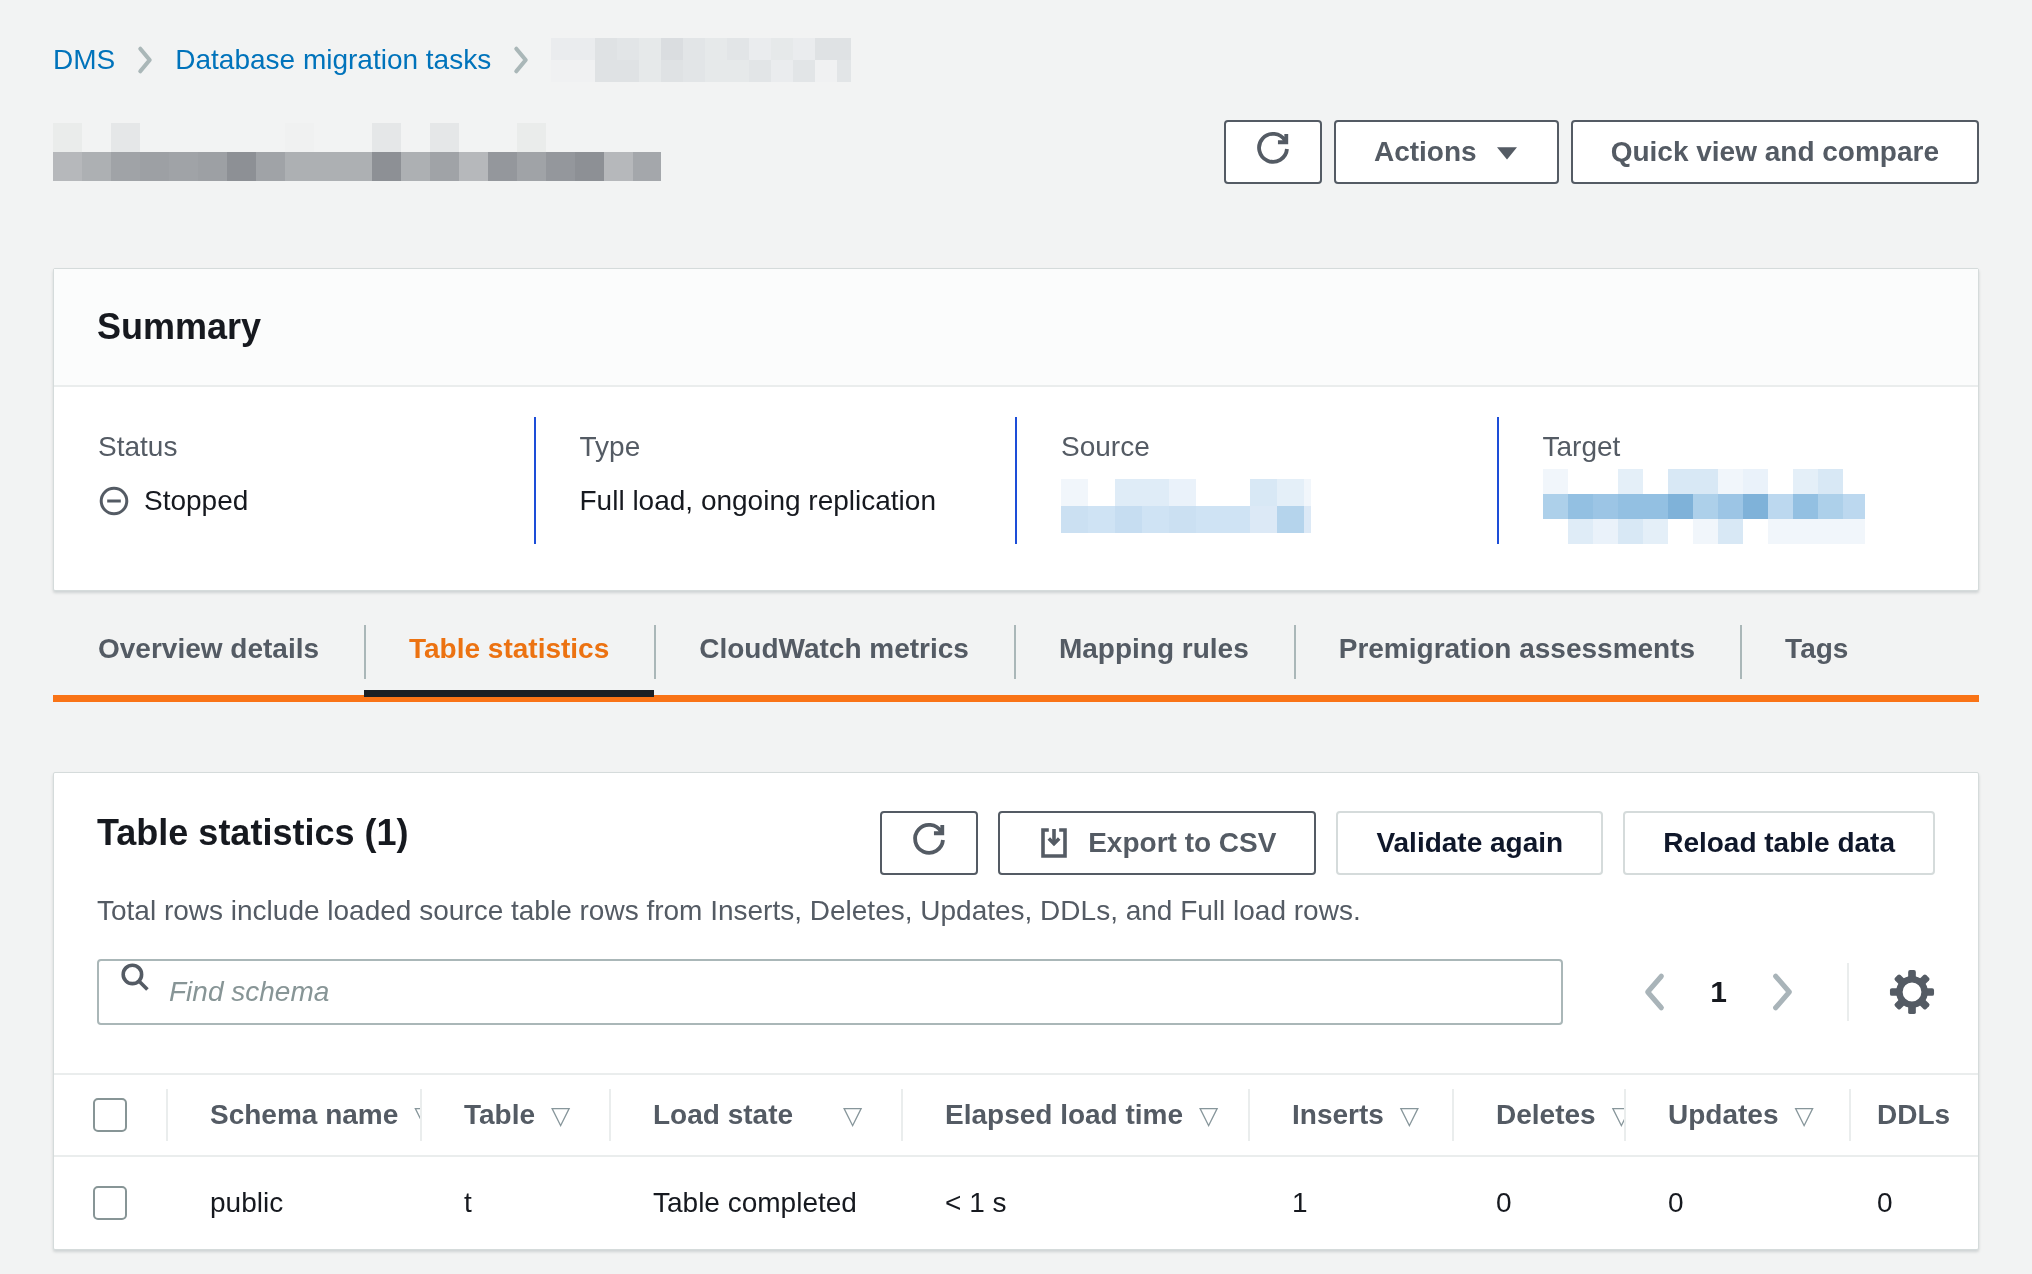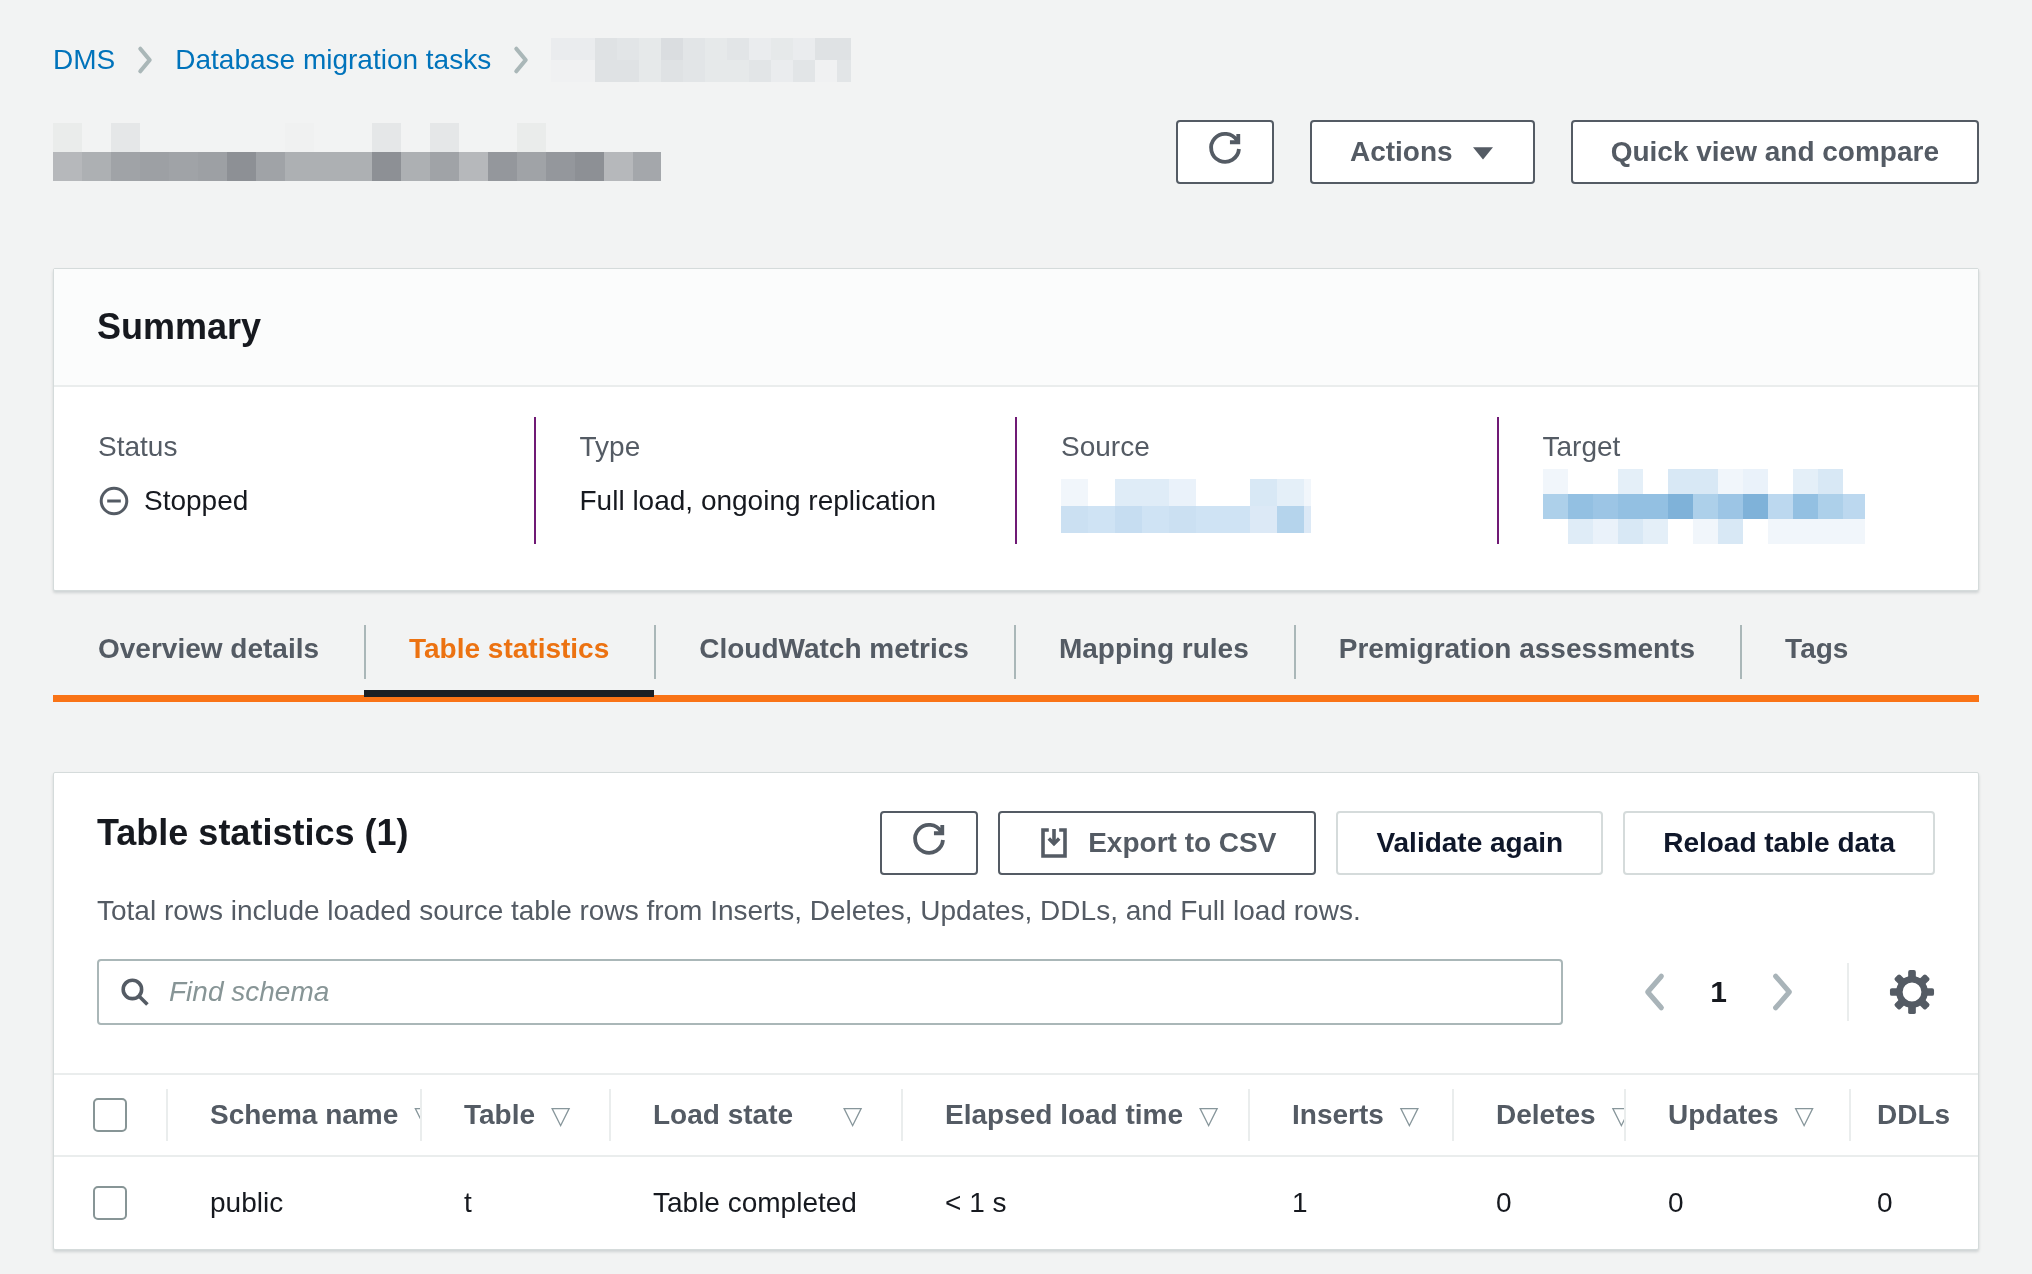--- a/index.html
+++ b/index.html
@@ -11,21 +11,21 @@
   }
   .page{padding:0 53px}
 
   
   .breadcrumb{display:flex;align-items:center;gap:20px;padding-top:38px;font-size:28px}
   .crumb-link{color:#0073bb;text-decoration:none;cursor:pointer}
   .crumb-sep{display:flex;align-items:center}
 
   
   .header-row{display:flex;justify-content:space-between;align-items:center;margin-top:38px}
-  .header-actions{display:flex;align-items:center;gap:36px}
+  .header-actions{display:flex;align-items:center;gap:12px}
 
   .btn{
     height:64px;background:#fff;border:2px solid #545b64;border-radius:4px;
     color:#545b64;font-weight:700;font-size:28px;padding:0 38px;
     display:inline-flex;align-items:center;gap:18px;cursor:pointer;
     font-family:inherit;white-space:nowrap;
   }
   .btn.disabled{border-color:#d5dbdb;color:#0f172a;cursor:default}
   .icon-btn{width:98px;padding:0;justify-content:center}
 
@@ -33,21 +33,21 @@
   .card{
     background:#fff;border:1px solid #d5dbdb;border-radius:2px;
     box-shadow:0 2px 3px rgba(0,28,36,.15);
   }
   .card-header{padding:36px 43px;border-bottom:2px solid #eaeded;background:#fbfcfc}
   h2{margin:0;font-size:36px;font-weight:700;color:#16191f;line-height:44px}
 
   .summary-card{margin-top:84px}
   .summary-body{display:flex;padding:30px 0 46px}
   .sum-col{flex:1;padding:14px 40px 0 44px;min-width:0}
-  .sum-col + .sum-col{border-left:2px solid #701a75}
+  .sum-col + .sum-col{border-left:2px solid #1d4ed8}
   .sum-label{color:#545b64;margin-bottom:22px}
   .sum-value{display:flex;align-items:center;gap:14px;color:#16191f}
 
   
   .tabs{display:flex;margin-top:36px;border-bottom:7px solid #f97316}
   .tab{position:relative;padding:6px 45px 30px;font-weight:700;color:#545b64;cursor:pointer}
   .tab + .tab::before{
     content:"";position:absolute;left:0;top:-2px;bottom:16px;width:2px;background:#aab7b8;
   }
   .tab.active{color:#ec7211}
@@ -58,21 +58,21 @@
   
   .table-card{margin-top:70px;overflow:hidden}
   .tc-header{padding:38px 43px 0}
   .tc-title-row{display:flex;justify-content:space-between;align-items:flex-start}
   .tc-actions{display:flex;align-items:center;gap:20px}
   .tc-desc{color:#545b64;margin-top:20px}
 
   .toolbar{display:flex;align-items:center;margin-top:32px;padding-bottom:48px}
   .search-box{
     width:1466px;height:66px;background:#fff;border:2px solid #aab7b8;border-radius:4px;
-    display:flex;align-items:center;padding:0 20px;gap:16px;box-sizing:border-box;
+    display:flex;padding:0 20px;gap:16px;box-sizing:border-box;
   }
   .search-box input{
     border:none;outline:none;background:transparent;width:100%;
     font-family:inherit;font-size:28px;color:#16191f;
   }
   .search-box input::placeholder{color:#879596;font-style:italic}
   .pager{display:flex;align-items:center;margin-left:auto}
   .pg-btn{background:none;border:none;padding:0 6px;display:flex;align-items:center;cursor:pointer}
   .page-num{font-weight:700;font-size:30px;color:#16191f;margin:0 36px}
   .pager-divider{width:2px;height:58px;background:#eaeded;margin:0 40px 0 44px}

